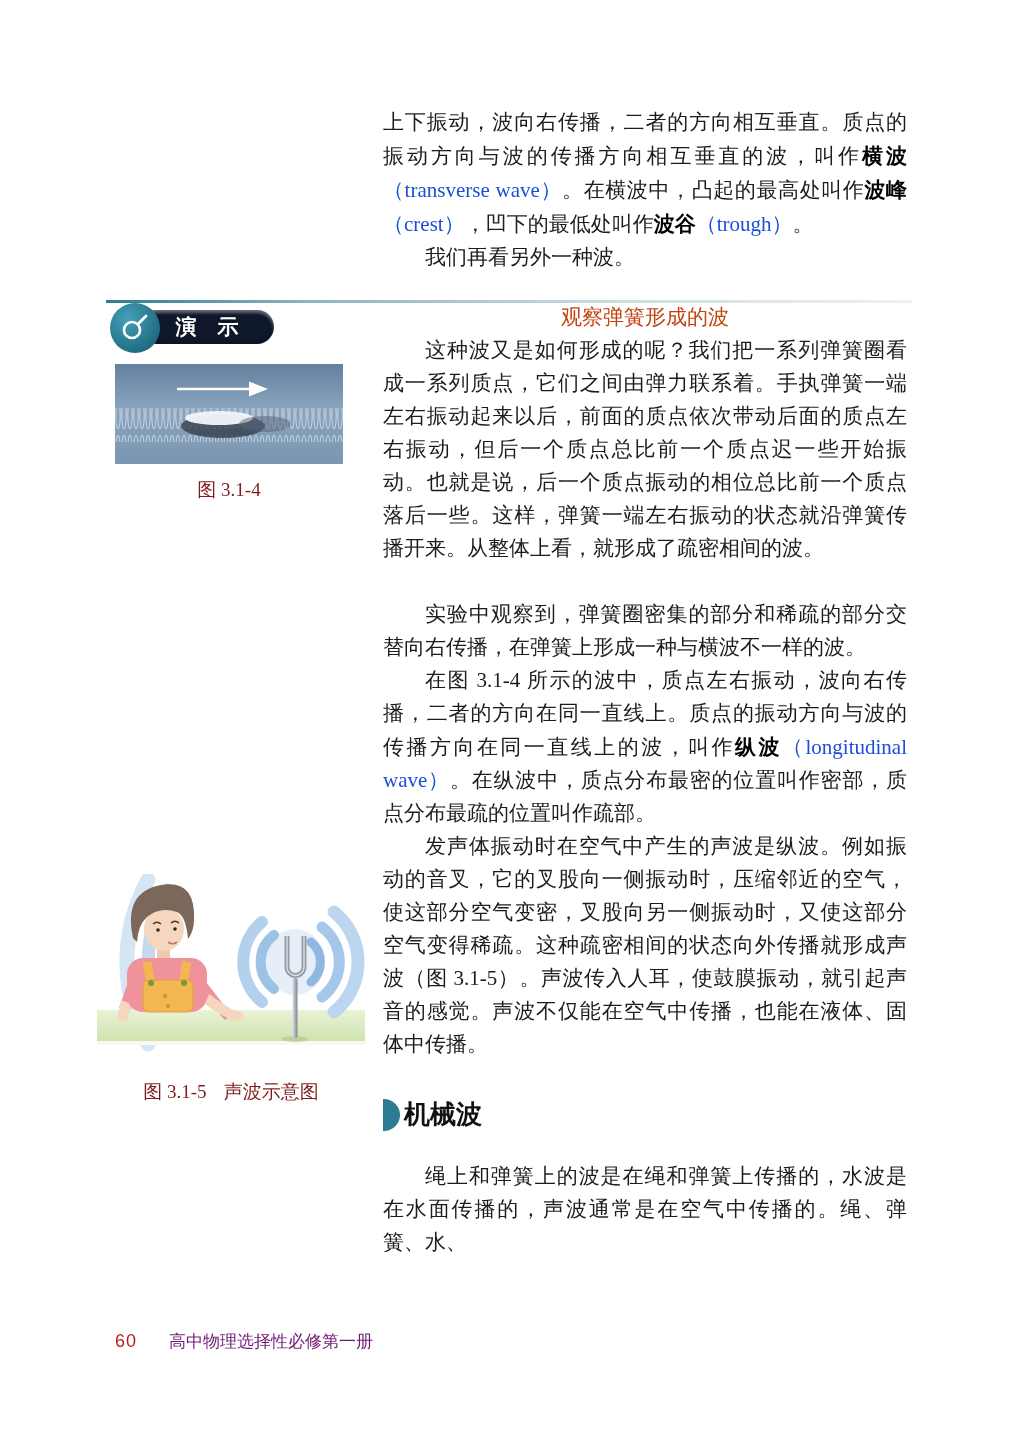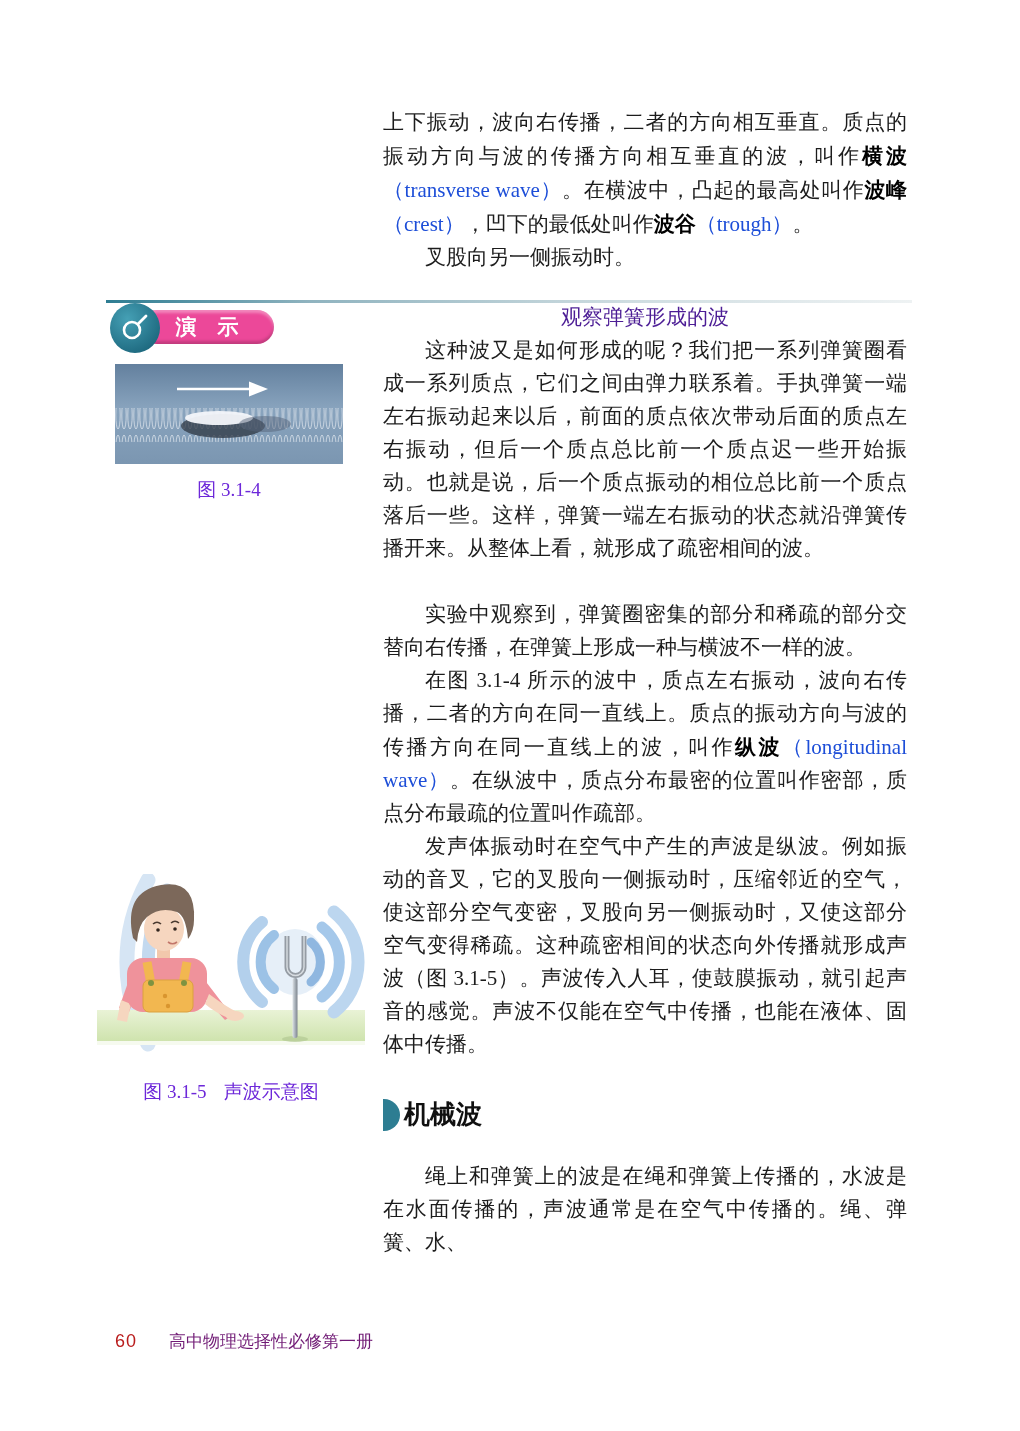--- a/index.html
+++ b/index.html
@@ -19,21 +19,21 @@
     font-size:21px; line-height:33px; text-align:justify; color:#1c1c1c;
   }
   .indent{ text-indent:2em; }
   .term{
     font-family:Liberation Sans, sans-serif;
     font-weight:bold; color:#000000;
   }
   .en{ color:#1d4ed8; }
   .demo-title{
     margin-top:27px;
-    font-size:21px; font-weight:normal; text-align:center; color:#4c1d95;
+    font-size:21px; font-weight:normal; text-align:center; color:#c2410c;
     line-height:33px;
   }
   .demo-body{ margin-top:25px; letter-spacing:0.5px; }
   .p1{ margin-top:33px; }
   .section-heading{
     margin-top:36px; display:flex; align-items:center;
   }
   .heading-marker{
     width:17px; height:32px; border-radius:0 17px 17px 0;
     background:#2d7d92; flex:0 0 auto;
@@ -45,36 +45,36 @@
   }
   .p5{ margin-top:28px; }
   
   .demo-rule{
     position:absolute; left:106px; top:300px; width:806px; height:3px;
     background:linear-gradient(to right,#2d7d92,#8fb3bf 25%,#cfdde1 65%,#eef2f3);
   }
   .demo-badge{ position:absolute; left:110px; top:303px; width:170px; height:50px; }
   .badge-pill{
     position:absolute; left:30px; top:7px; width:134px; height:34px;
-    background:#ec4899; border-radius:17px;
+    background:#0f172a; border-radius:17px;
     box-shadow:inset 0 3px 3px rgba(255,255,255,.35), inset 0 -3px 3px rgba(0,0,0,.18);
     color:#ffffff; text-align:center; line-height:34px;
     font-family:"Liberation Sans","DejaVu Sans",sans-serif;
     font-weight:bold; font-size:21px;
   }
   .badge-circle{
     position:absolute; left:0; top:0; width:50px; height:50px; border-radius:50%;
     background:radial-gradient(circle at 35% 32%,#45a0b5,#1f6b81 75%);
     display:flex; align-items:center; justify-content:center;
   }
   
   .fig1{ position:absolute; left:115px; top:364px; width:228px; }
   .fig1 svg{ display:block; width:228px; height:100px; }
   .fig-caption{
-    margin-top:13px; text-align:center; font-size:19px; color:#6d28d9;
+    margin-top:13px; text-align:center; font-size:19px; color:#7f1d1d;
   }
   .fig2{ position:absolute; left:97px; top:874px; width:268px; }
   .fig2 svg{ display:block; width:268px; height:192px; }
   .cap-gap{ margin-left:0.9em; }
   
   .footer{ position:absolute; left:115px; top:1330px; display:flex; align-items:baseline; }
   .page-num{
     font-family:"Liberation Sans","DejaVu Sans",sans-serif;
     font-size:18px; color:#b91c1c; letter-spacing:1px;
   }
@@ -185,21 +185,21 @@
       <path d="M237 38 A64 64 0 0 1 237 138" stroke="#bcd6ef" stroke-width="13"></path>
     </g>
   </svg>
   <figcaption class="fig-caption"><span>图 3.1-5</span><span class="cap-gap">声波示意图</span></figcaption>
 </figure>
 
 <div class="right-col">
 
   <p class="para"><span>上下振动，波向右传播，二者的方向相互垂直。质点的振动方向与波的传播方向相互垂直的波，叫作</span><span class="term">横波</span><span class="en">（transverse wave）</span><span>。在横波中，凸起的最高处叫作</span><span class="term">波峰</span><span class="en">（crest）</span><span>，凹下的最低处叫作</span><span class="term">波谷</span><span class="en">（trough）</span><span>。</span></p>
 
-  <p class="para indent">叉股向另一侧振动时。</p>
+  <p class="para indent">我们再看另外一种波。</p>
 
   <h3 class="demo-title">观察弹簧形成的波</h3>
 
 
   <p class="para indent">这种波又是如何形成的呢？我们把一系列弹簧圈看成一系列质点，它们之间由弹力联系着。手执弹簧一端左右振动起来以后，前面的质点依次带动后面的质点左右振动，但后一个质点总比前一个质点迟一些开始振动。也就是说，后一个质点振动的相位总比前一个质点落后一些。这样，弹簧一端左右振动的状态就沿弹簧传播开来。从整体上看，就形成了疏密相间的波。</p>
 
   <p class="para indent p1">实验中观察到，弹簧圈密集的部分和稀疏的部分交替向右传播，在弹簧上形成一种与横波不一样的波。</p>
 
   <p class="para indent"><span>在图 3.1-4 所示的波中，质点左右振动，波向右传播，二者的方向在同一直线上。质点的振动方向与波的传播方向在同一直线上的波，叫作</span><span class="term">纵波</span><span class="en">（longitudinal wave）</span><span>。在纵波中，质点分布最密的位置叫作密部，质点分布最疏的位置叫作疏部。</span></p>
 

